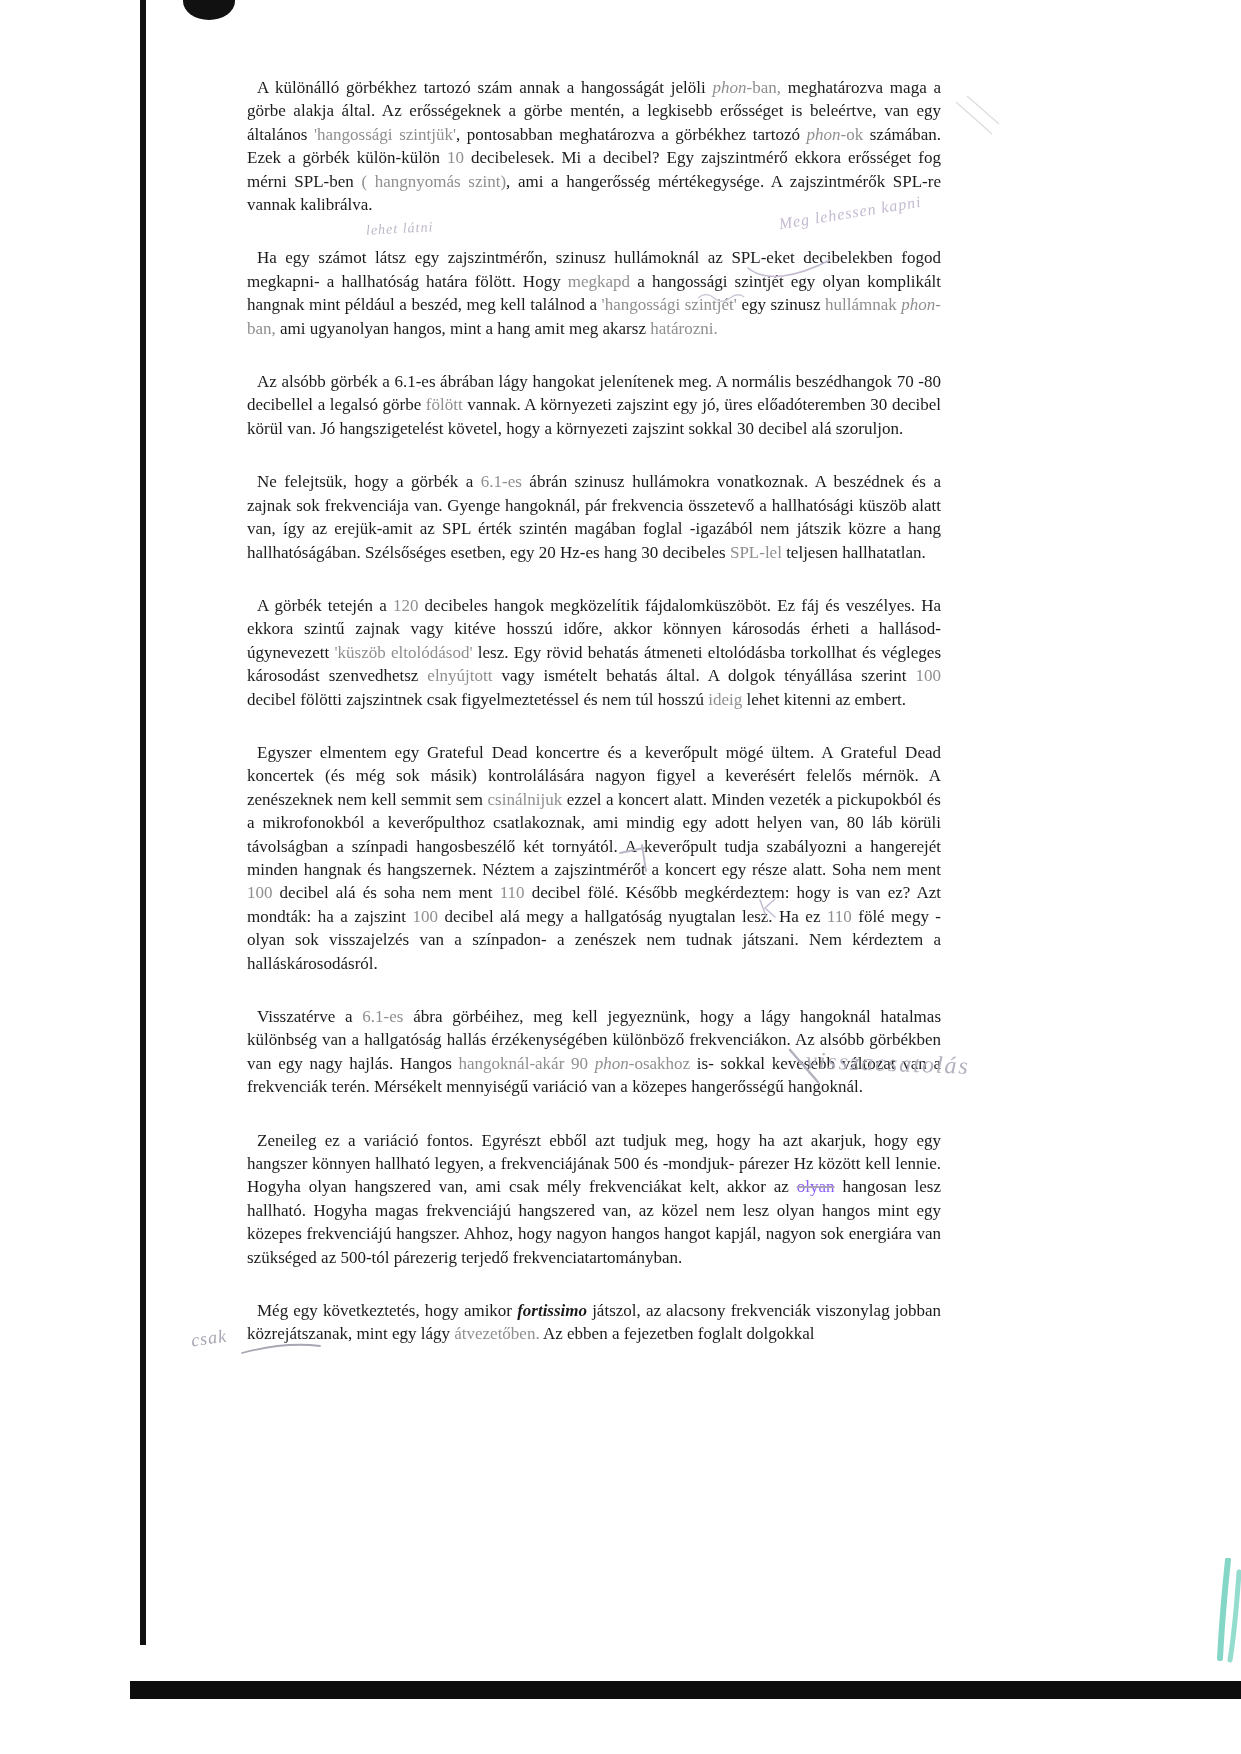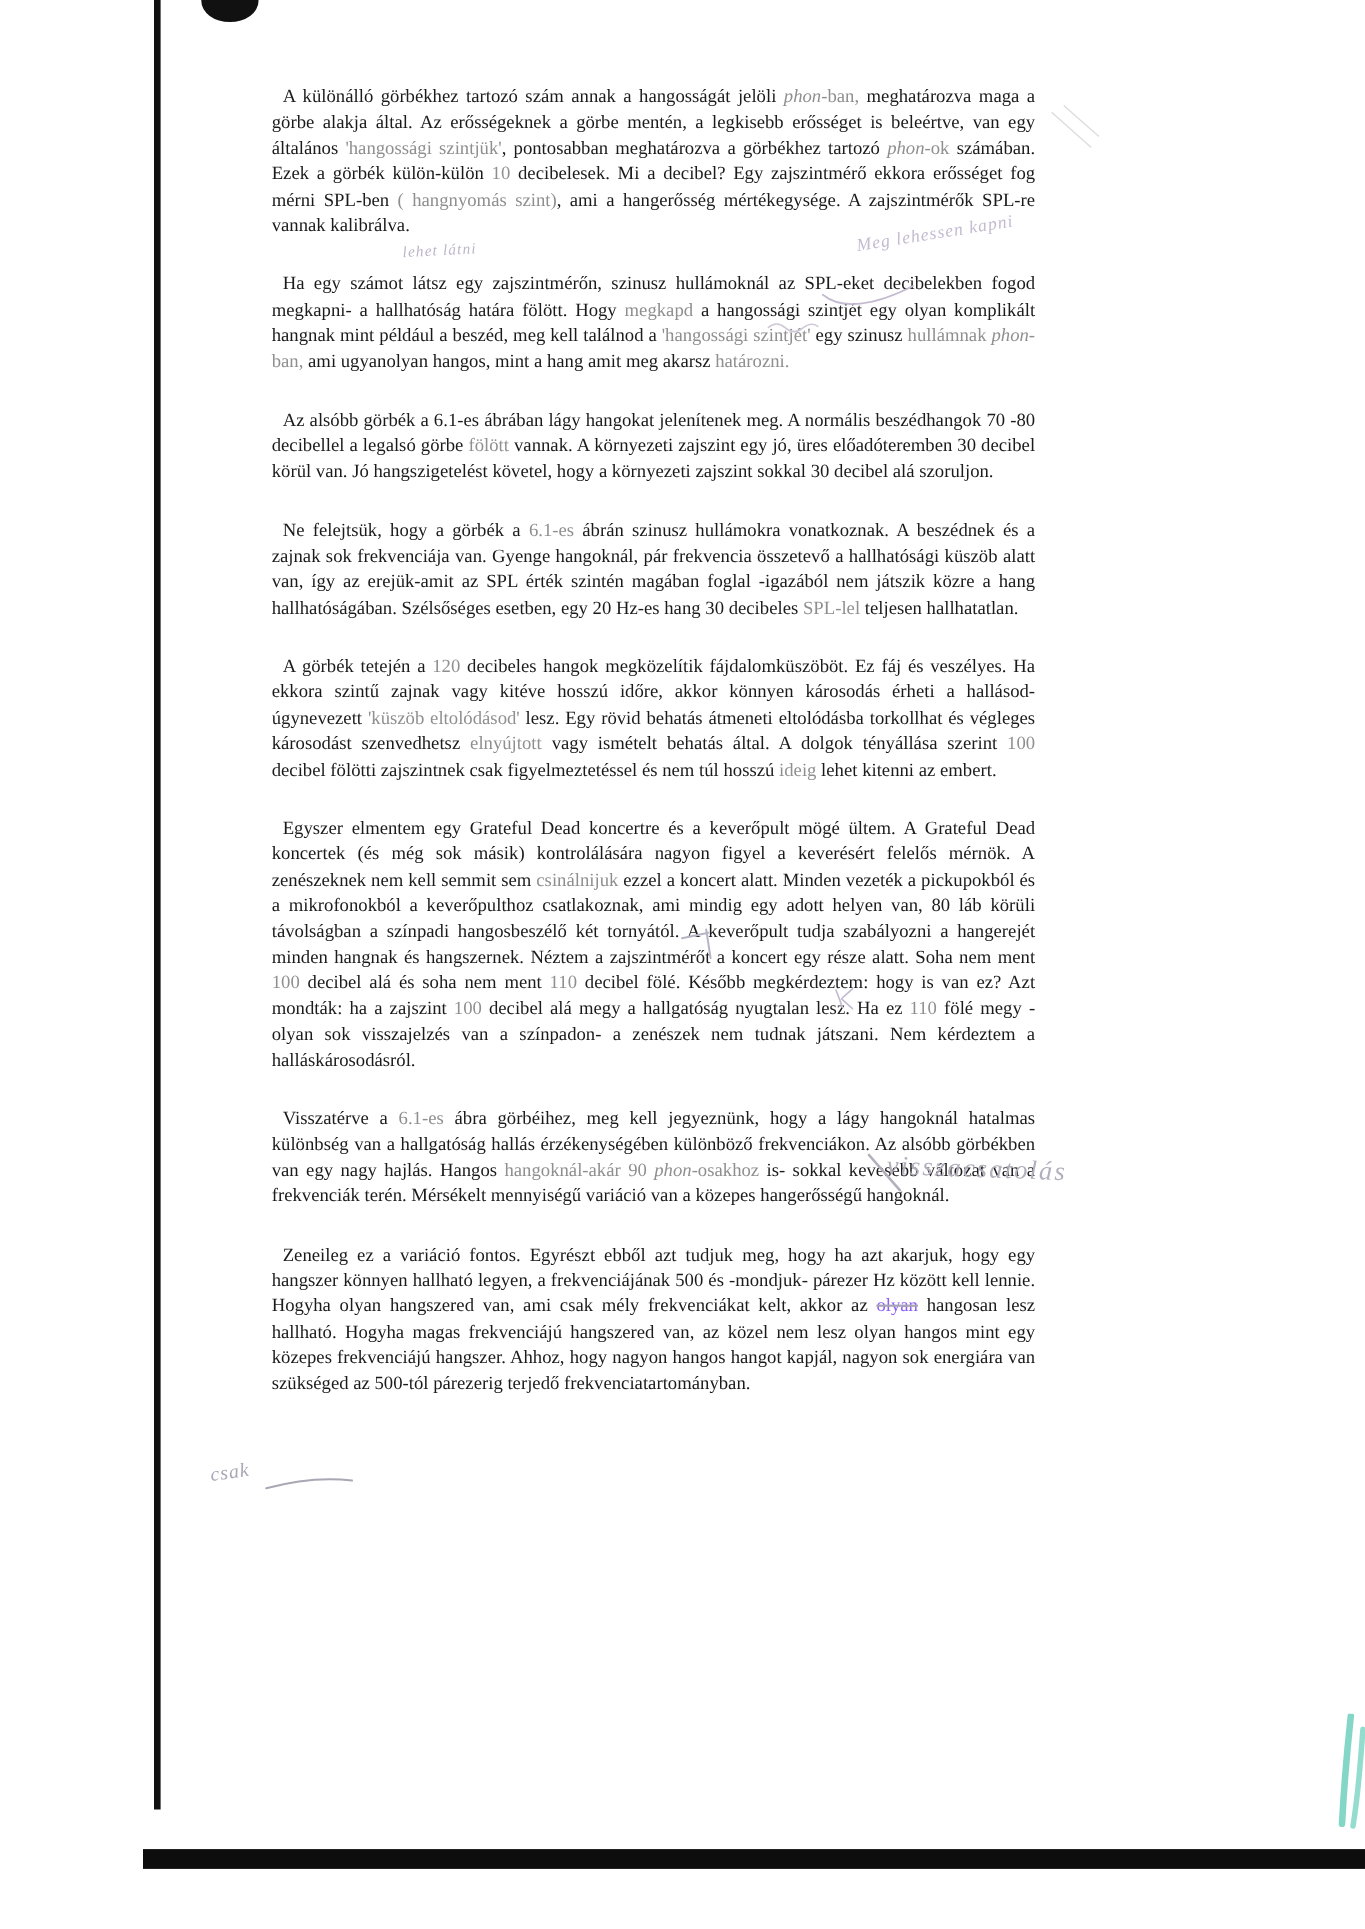--- a/index.html
+++ b/index.html
@@ -60,20 +60,21 @@
 
   <div class="textblock">
     <p class="para"><span class="run-b">A különálló görbékhez tartozó szám annak a hangosságát jelöli </span><span class="run-gi">phon</span><span class="run-g">-ban,</span><span class="run-b"> meghatározva maga a görbe alakja által. Az erősségeknek a görbe mentén, a legkisebb erősséget is beleértve, van egy általános </span><span class="run-g">'hangossági szintjük'</span><span class="run-b">, pontosabban meghatározva a görbékhez tartozó </span><span class="run-gi">phon</span><span class="run-g">-ok</span><span class="run-b"> számában. Ezek a görbék külön-külön </span><span class="run-g">10</span><span class="run-b"> decibelesek. Mi a decibel? Egy zajszintmérő ekkora erősséget fog mérni SPL-ben </span><span class="run-g">( hangnyomás szint)</span><span class="run-b">, ami a hangerősség mértékegysége. A zajszintmérők SPL-re vannak kalibrálva.</span></p>
     <p class="para"><span class="run-b">Ha egy számot látsz egy zajszintmérőn, szinusz hullámoknál az SPL-eket decibelekben fogod megkapni- a hallhatóság határa fölött. Hogy </span><span class="run-g">megkapd</span><span class="run-b"> a hangossági szintjét egy olyan komplikált hangnak mint például a beszéd, meg kell találnod a </span><span class="run-g">'hangossági szintjét'</span><span class="run-b"> egy szinusz </span><span class="run-g">hullámnak </span><span class="run-gi">phon</span><span class="run-g">-ban,</span><span class="run-b"> ami ugyanolyan hangos, mint a hang amit meg akarsz </span><span class="run-g">határozni.</span></p>
     <p class="para"><span class="run-b">Az alsóbb görbék a 6.1-es ábrában lágy hangokat jelenítenek meg. A normális beszédhangok 70 -80 decibellel a legalsó görbe </span><span class="run-g">fölött</span><span class="run-b"> vannak. A környezeti zajszint egy jó, üres előadóteremben 30 decibel körül van. Jó hangszigetelést követel, hogy a környezeti zajszint sokkal 30 decibel alá szoruljon.</span></p>
     <p class="para"><span class="run-b">Ne felejtsük, hogy a görbék a </span><span class="run-g">6.1-es</span><span class="run-b"> ábrán szinusz hullámokra vonatkoznak. A beszédnek és a zajnak sok frekvenciája van. Gyenge hangoknál, pár frekvencia összetevő a hallhatósági küszöb alatt van, így az erejük-amit az SPL érték szintén magában foglal -igazából nem játszik közre a hang hallhatóságában. Szélsőséges esetben, egy 20 Hz-es hang 30 decibeles </span><span class="run-g">SPL-lel</span><span class="run-b"> teljesen hallhatatlan.</span></p>
     <p class="para"><span class="run-b">A görbék tetején a </span><span class="run-g">120</span><span class="run-b"> decibeles hangok megközelítik fájdalomküszöböt. Ez fáj és veszélyes.  Ha ekkora szintű zajnak vagy kitéve hosszú időre, akkor könnyen károsodás érheti a hallásod- úgynevezett </span><span class="run-g">'küszöb eltolódásod'</span><span class="run-b"> lesz. Egy rövid behatás átmeneti eltolódásba torkollhat és végleges károsodást szenvedhetsz </span><span class="run-g">elnyújtott</span><span class="run-b"> vagy ismételt behatás által. A dolgok tényállása szerint </span><span class="run-g">100</span><span class="run-b"> decibel fölötti zajszintnek csak figyelmeztetéssel és nem túl hosszú </span><span class="run-g">ideig</span><span class="run-b"> lehet kitenni az embert.</span></p>
     <p class="para"><span class="run-b">Egyszer elmentem egy Grateful Dead koncertre és a keverőpult mögé ültem. A Grateful Dead koncertek (és még sok másik) kontrolálására nagyon figyel a keverésért felelős mérnök. A zenészeknek nem kell semmit sem </span><span class="run-g">csinálnijuk</span><span class="run-b"> ezzel a koncert alatt. Minden vezeték a pickupokból és a mikrofonokból a keverőpulthoz csatlakoznak, ami mindig egy adott helyen van, 80 láb körüli távolságban a színpadi hangosbeszélő két tornyától. A keverőpult tudja szabályozni a hangerejét minden hangnak és hangszernek. Néztem a zajszintmérőt a koncert egy része alatt. Soha nem ment </span><span class="run-g">100</span><span class="run-b"> decibel alá és soha nem ment </span><span class="run-g">110</span><span class="run-b"> decibel fölé. Később megkérdeztem: hogy is van ez? Azt mondták: ha a zajszint </span><span class="run-g">100</span><span class="run-b"> decibel alá megy a hallgatóság nyugtalan lesz. Ha ez </span><span class="run-g">110</span><span class="run-b"> fölé megy -olyan sok visszajelzés van  a színpadon- a zenészek nem tudnak játszani. Nem kérdeztem a halláskárosodásról.</span></p>
     <p class="para"><span class="run-b">Visszatérve a </span><span class="run-g">6.1-es</span><span class="run-b"> ábra görbéihez, meg kell jegyeznünk, hogy a lágy hangoknál hatalmas különbség van a hallgatóság hallás érzékenységében  különböző frekvenciákon. Az alsóbb görbékben van egy nagy hajlás. Hangos </span><span class="run-g">hangoknál-akár 90 </span><span class="run-gi">phon</span><span class="run-g">-osakhoz</span><span class="run-b"> is- sokkal kevesebb változat van a frekvenciák terén. Mérsékelt mennyiségű variáció van a közepes hangerősségű  hangoknál.</span></p>
     <p class="para"><span class="run-b">Zeneileg ez a variáció fontos. Egyrészt ebből azt tudjuk meg, hogy ha azt akarjuk, hogy egy hangszer könnyen hallható legyen, a frekvenciájának 500 és -mondjuk- párezer Hz között kell lennie. Hogyha olyan hangszered van, ami csak mély frekvenciákat kelt, akkor az </span><span class="run-st">olyan</span><span class="run-b"> hangosan lesz hallható. Hogyha magas frekvenciájú hangszered van, az közel nem lesz olyan hangos mint egy közepes frekvenciájú hangszer. Ahhoz, hogy nagyon hangos hangot kapjál, nagyon sok energiára van szükséged az 500-tól párezerig terjedő frekvenciatartományban.</span></p>
+    <p class="para"><span class="run-b">Még egy következtetés, hogy amikor </span><span class="run-bi">fortissimo</span><span class="run-b"> játszol, az alacsony frekvenciák viszonylag jobban közrejátszanak, mint egy lágy </span><span class="run-g">átvezetőben.</span><span class="run-b"> Az ebben a fejezetben foglalt dolgokkal</span></p>
   </div>
 
   <div class="hand hand-lehet">lehet látni</div>
   <div class="hand hand-meg">Meg lehessen kapni</div>
   <div class="hand hand-vissza">visszacsatolás</div>
   <div class="hand hand-csak">csak</div>
 
   <svg class="marks" width="1241" height="1754" viewBox="0 0 1241 1754">
 
     <path d="M 830 260 C 795 278, 765 282, 748 268" stroke="#c4bbd0" stroke-width="1.6" fill="none" stroke-linecap="round"></path>

